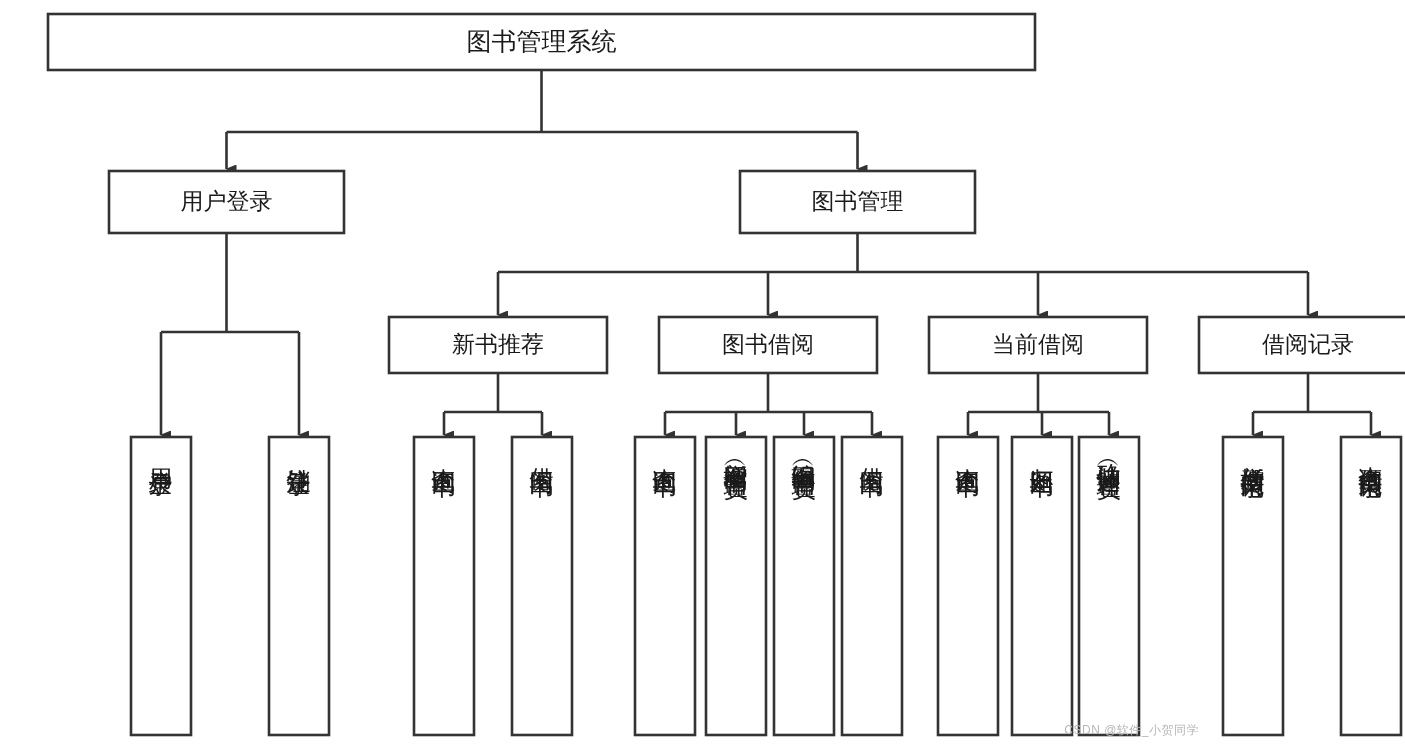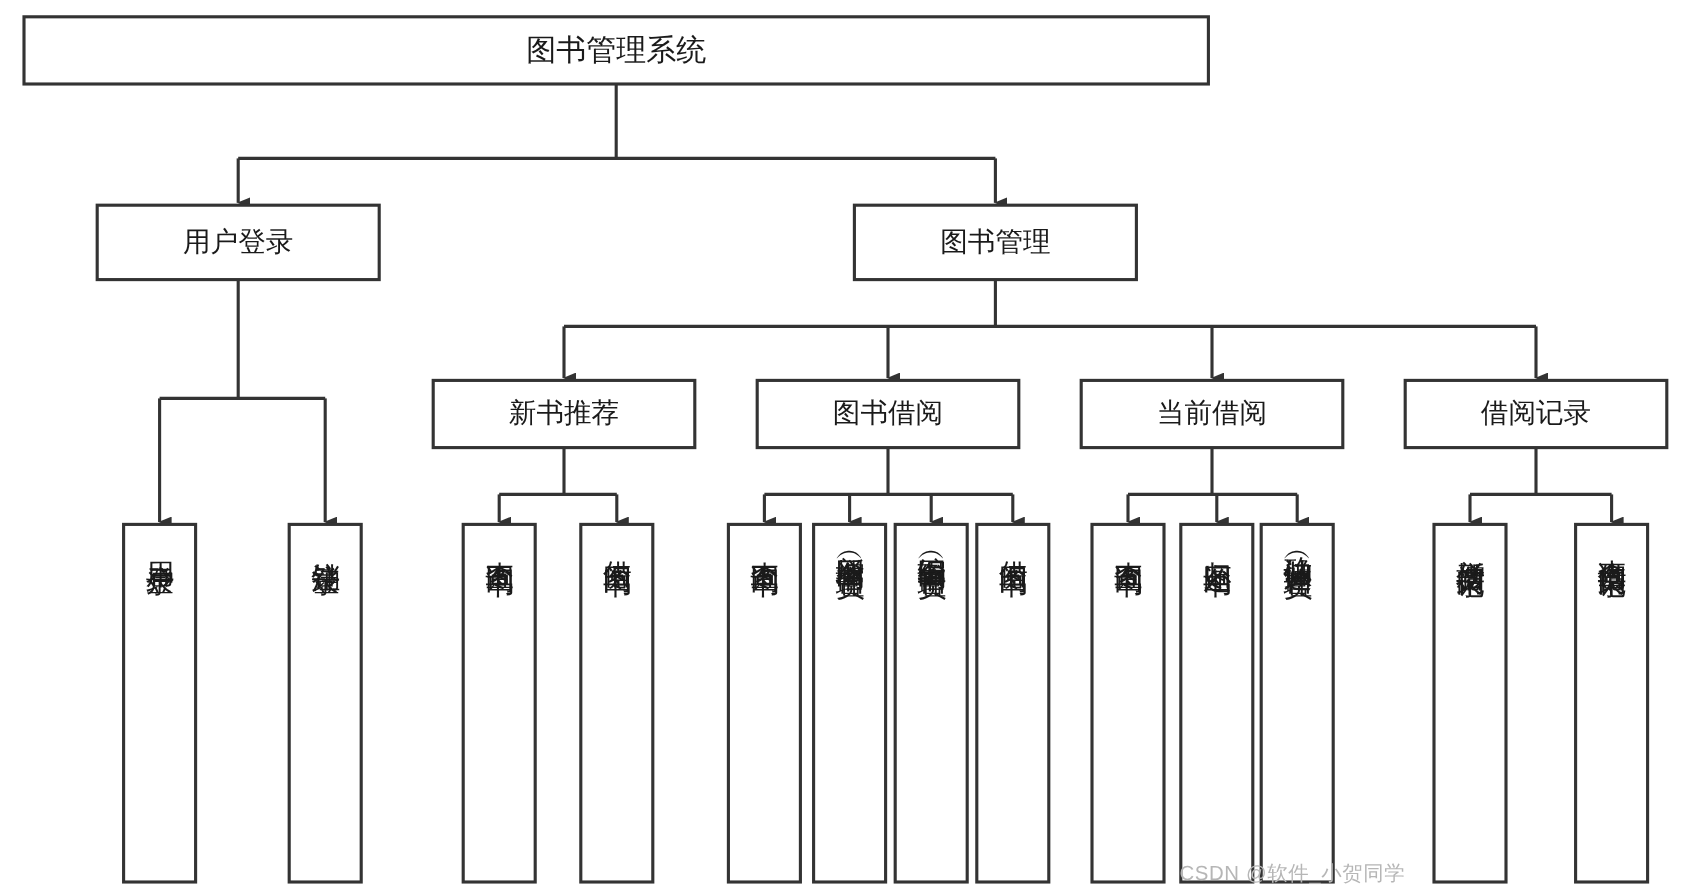--- a/index.html
+++ b/index.html
@@ -13,20 +13,21 @@
     font-family: "Liberation Sans", "DejaVu Sans", sans-serif;
     overflow: hidden;
     position: relative;
   }
   #diagram-root {
     position: absolute;
     left: 0;
     top: 0;
     width: 1181px;
     height: 747px;
+    padding-left: 28px;
   }
   svg.flow {
     display: block;
     width: 1405px;
     height: 747px;
   }
   .node-box {
     fill: #ffffff;
     stroke: #333333;
     stroke-width: 2.6;
@@ -55,21 +56,21 @@
     fill: none;
   }
   .arrow-head {
     fill: #333333;
   }
   .watermark {
     position: absolute;
     right: 10px;
     bottom: 8px;
     font-family: "Liberation Sans", "DejaVu Sans", sans-serif;
-    font-size: 17px;
+    font-size: 12px;
     color: #b6b6b6;
     letter-spacing: 0.5px;
     white-space: nowrap;
     pointer-events: none;
   }
 </style>
 </head>
 <body>
 
 <div id="diagram-root">

